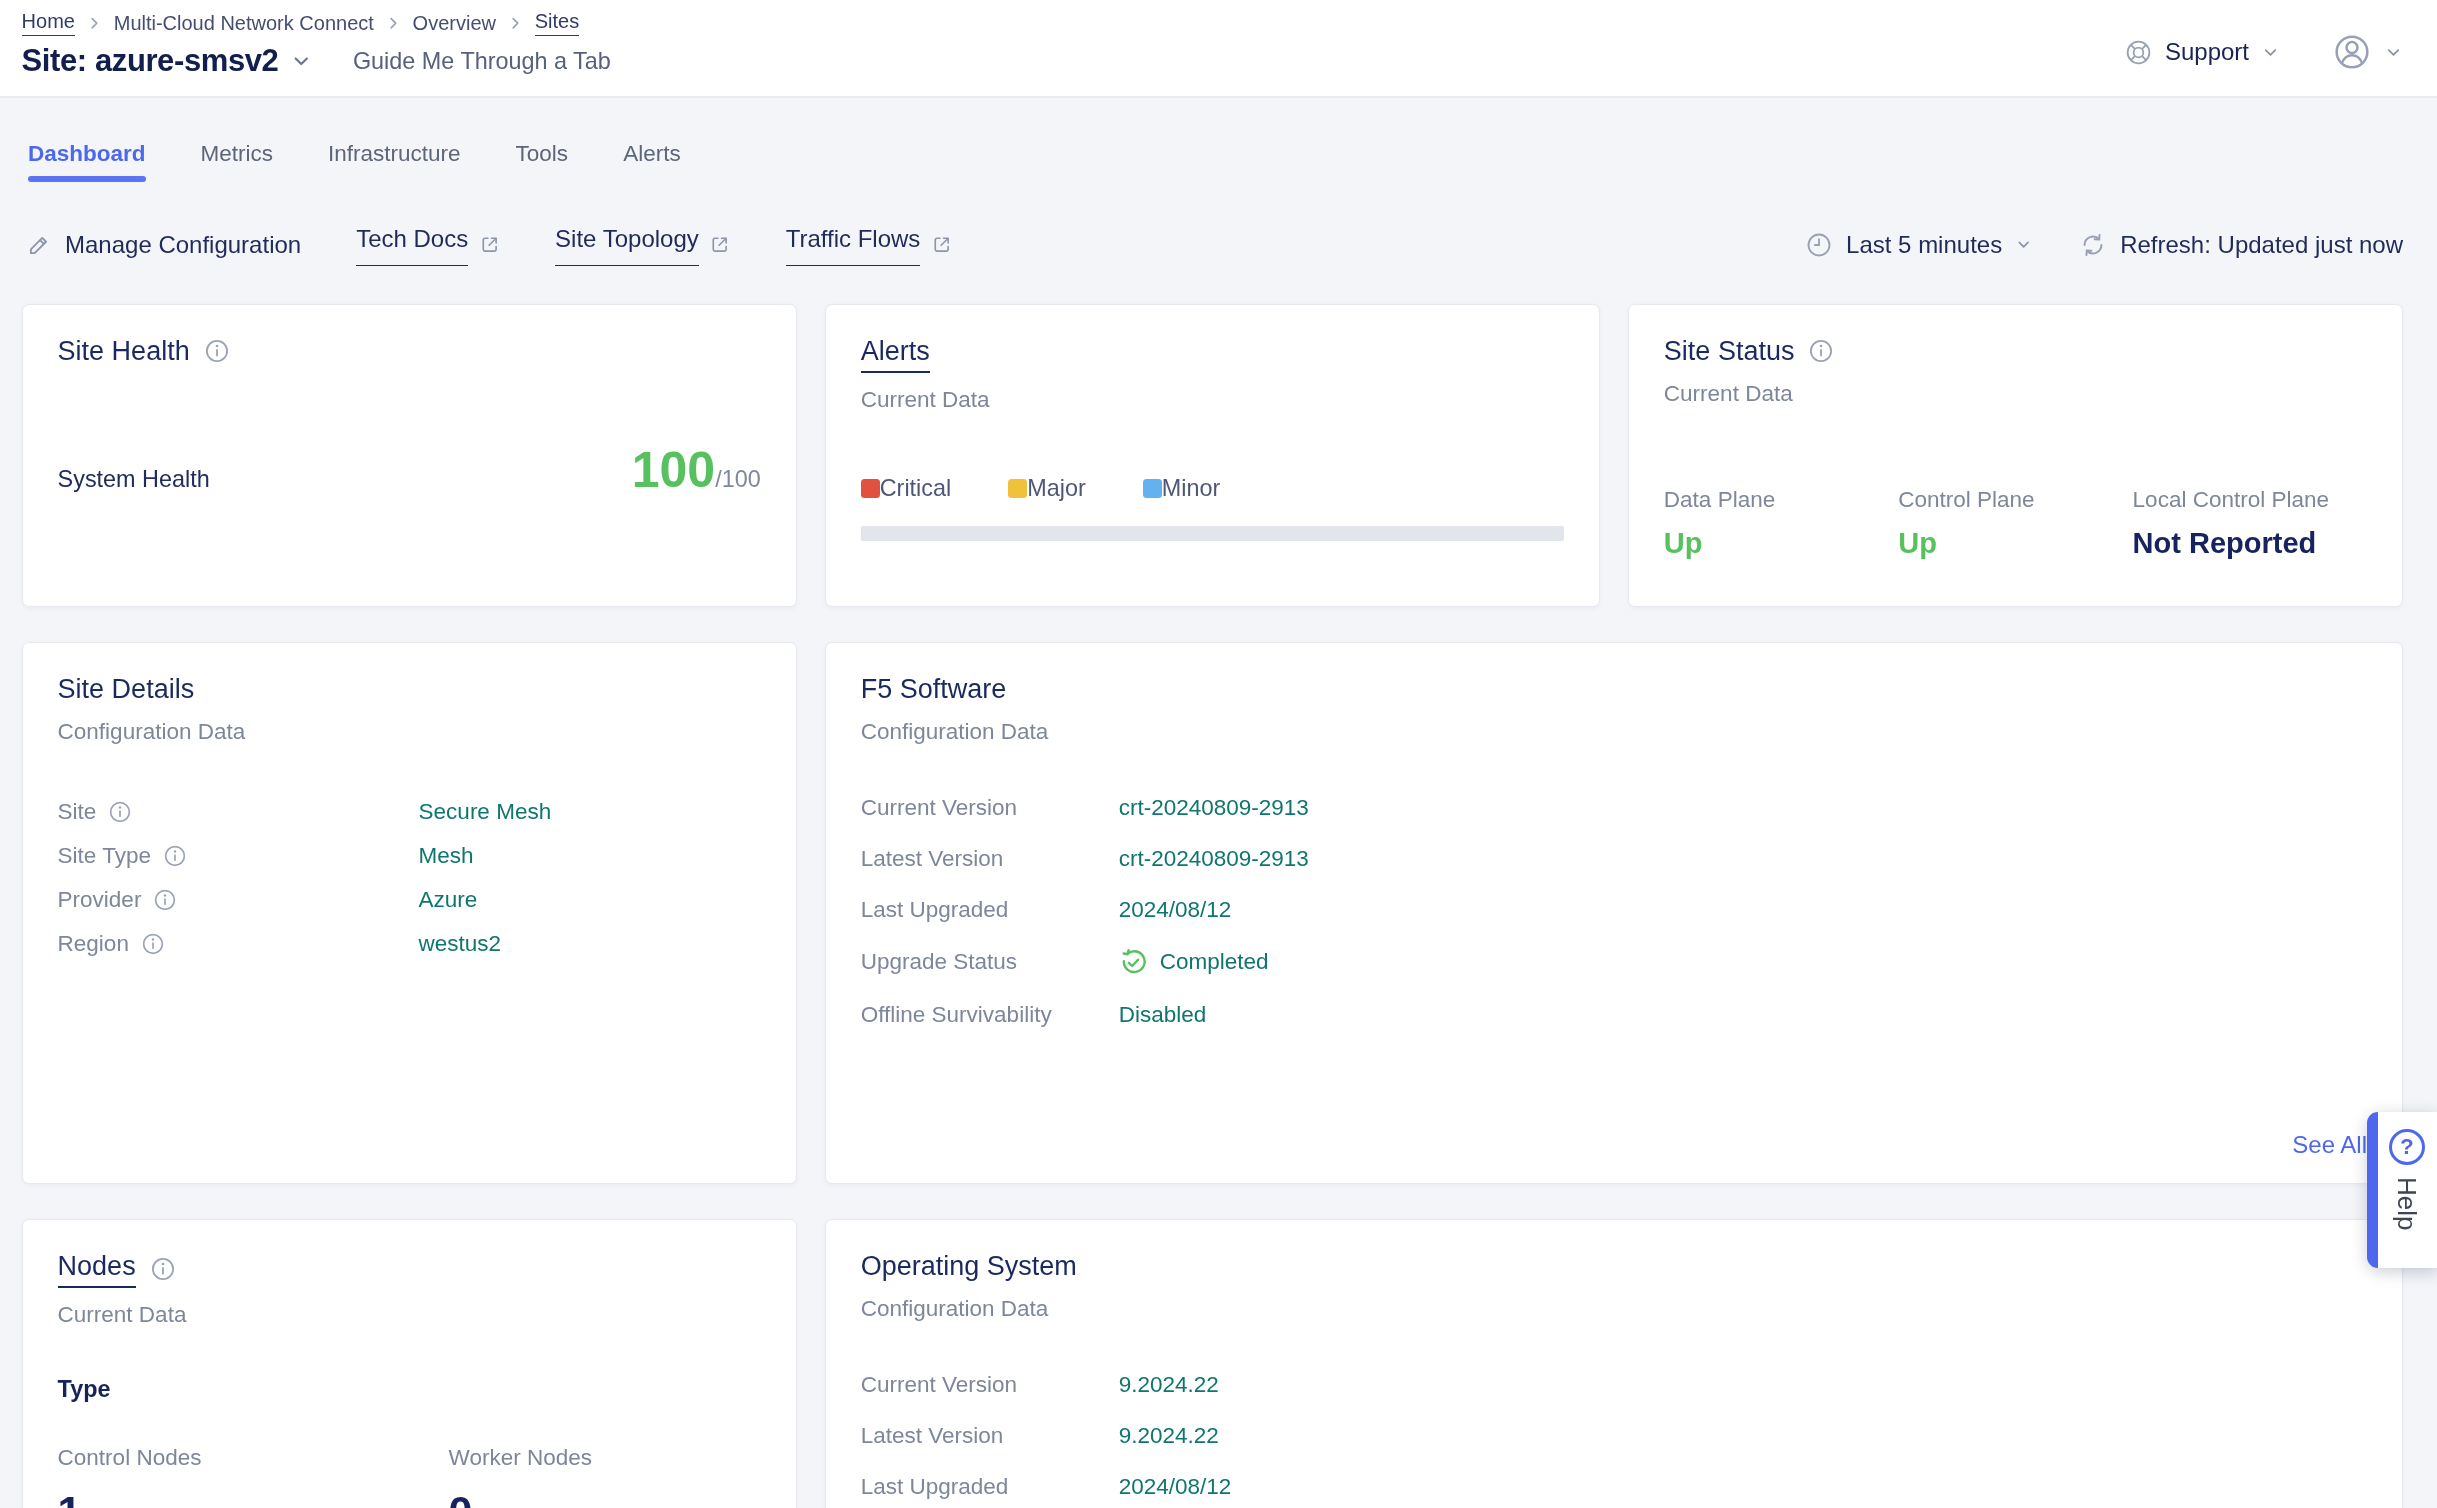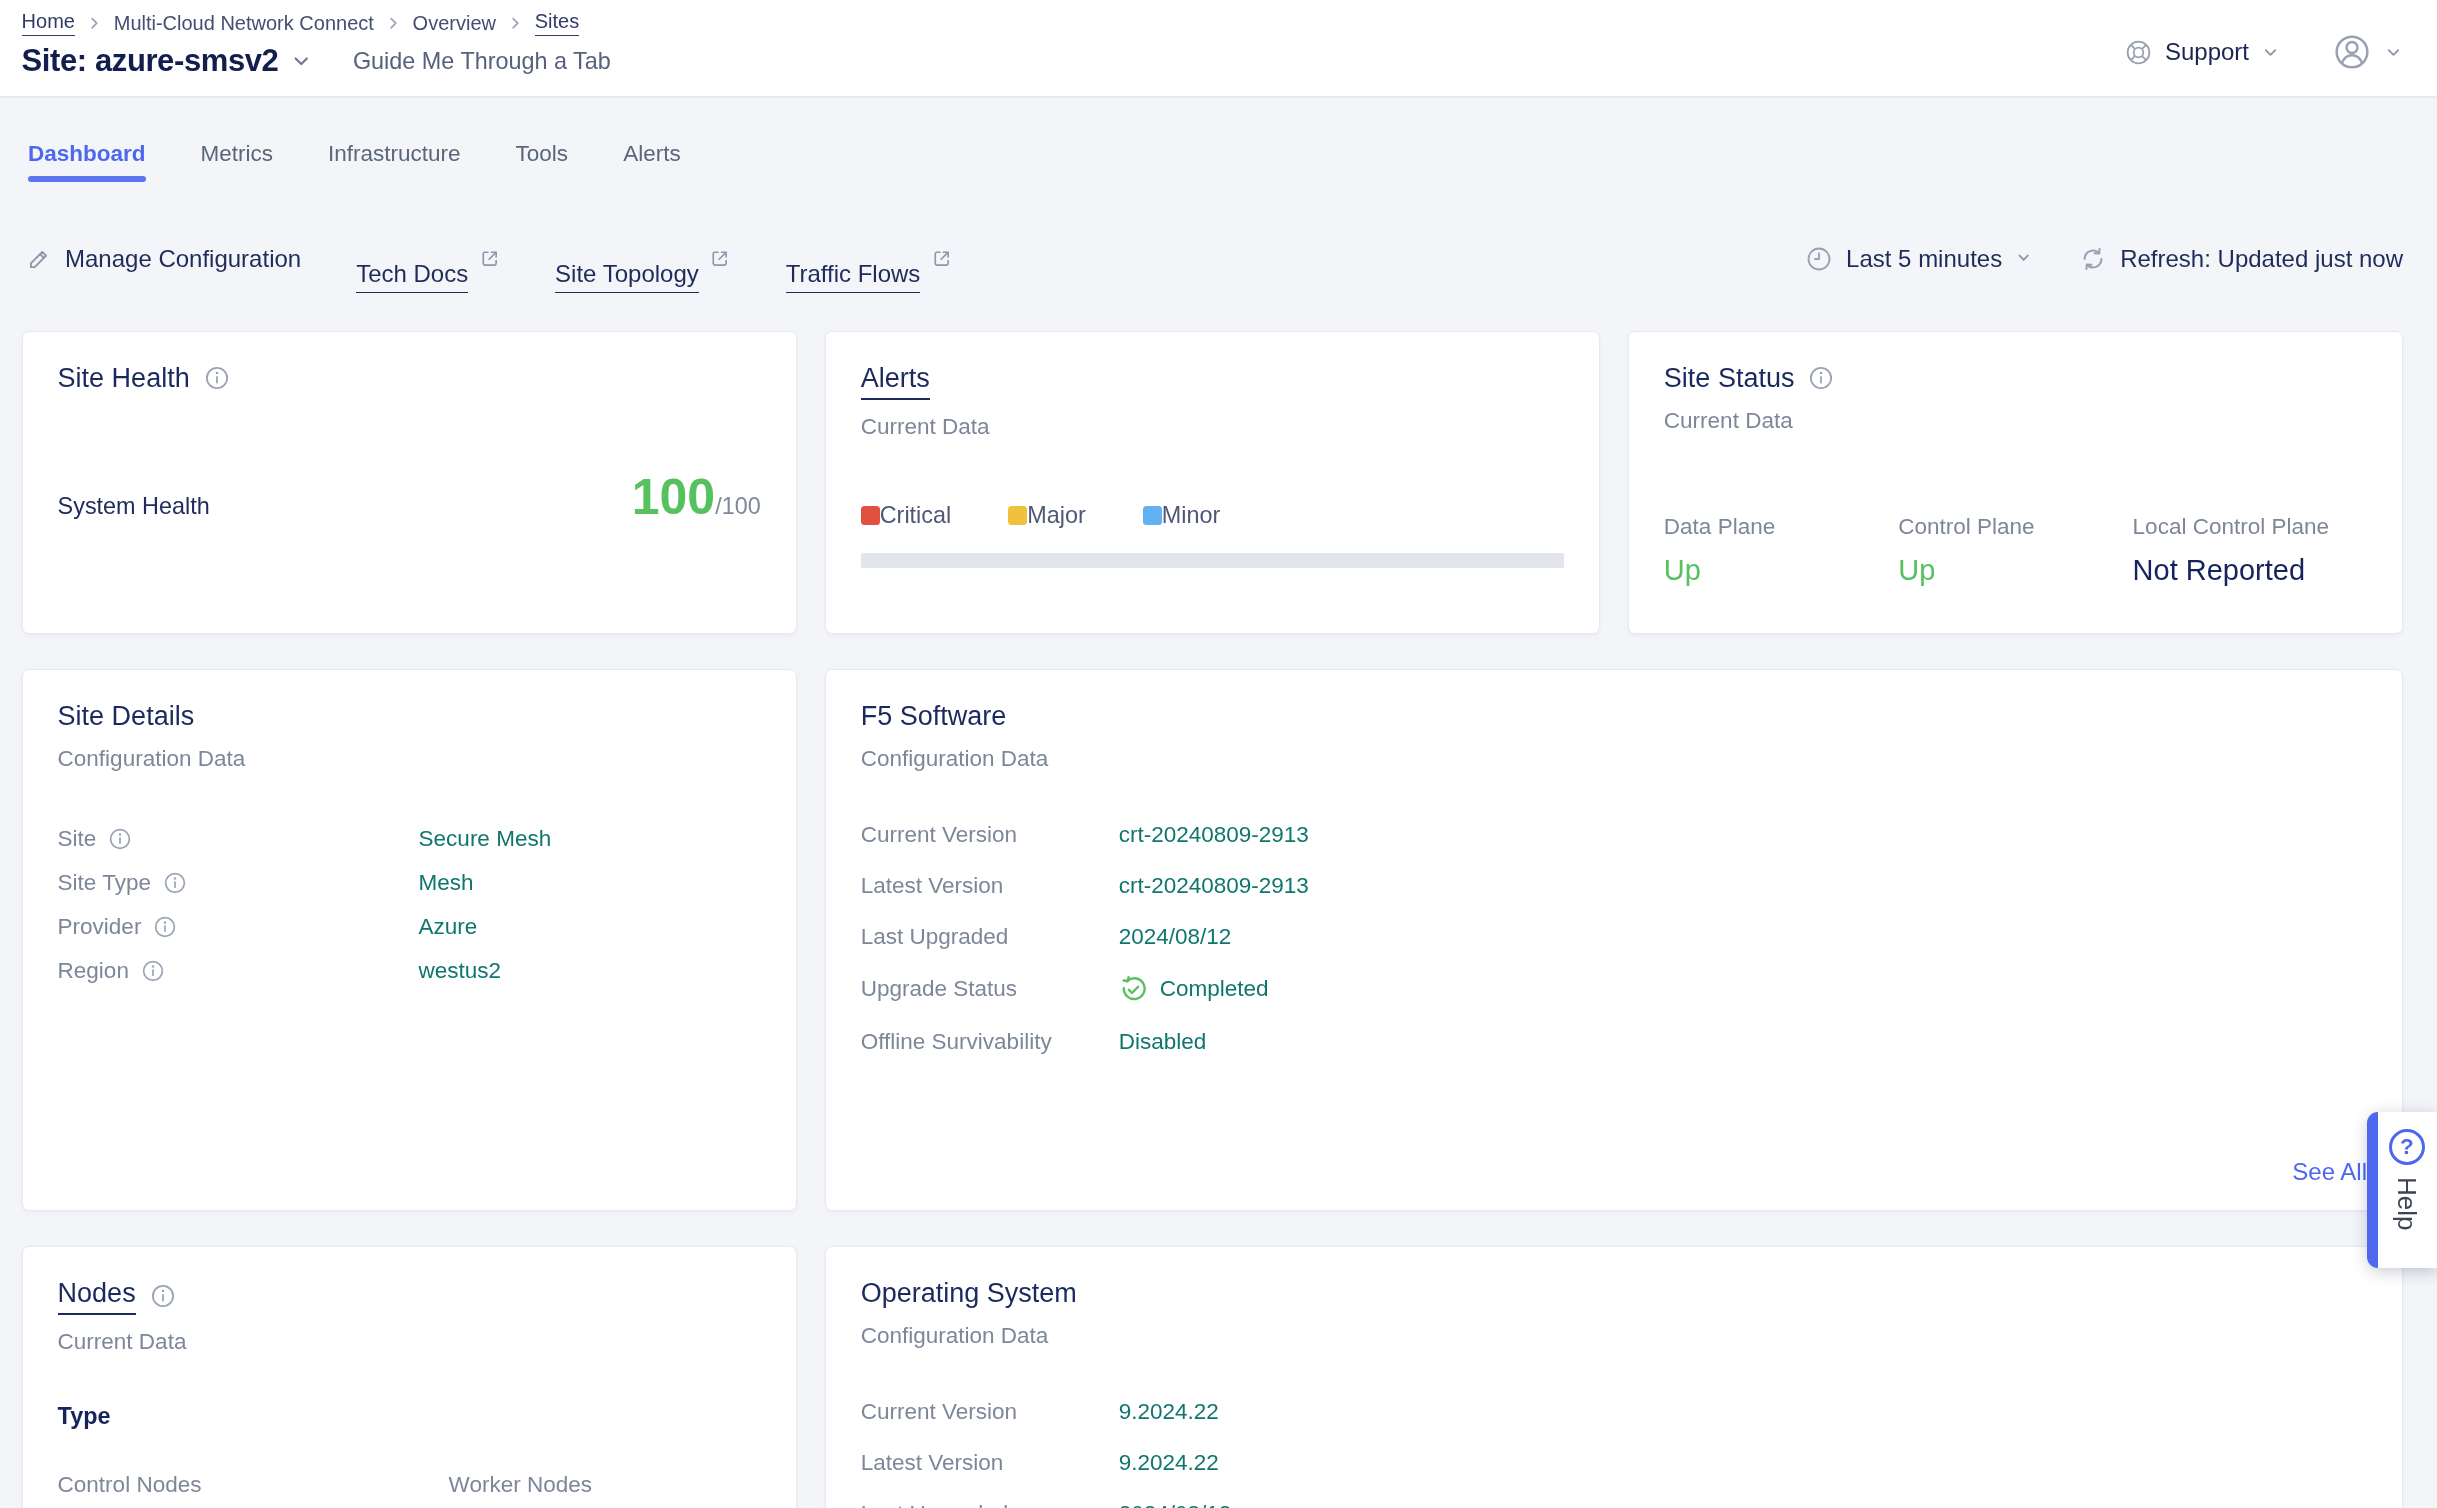--- a/index.html
+++ b/index.html
@@ -25,21 +25,21 @@
   .tab { font-size:22.5px; color:#5c6679; padding-bottom:14.7px; position:relative; cursor:pointer; }
   .tab.active { color:#4d68ee; font-weight:700; }
   .tab.active::after { content:""; position:absolute; left:0; right:0; bottom:0; height:6px; background:#5b74f0; border-radius:3.5px; }
 
   
   .toolbar { display:flex; align-items:center; margin:43px 35px 0 26px; }
   .tb-group { display:flex; align-items:center; gap:13px; cursor:pointer; }
   .tb-label { font-size:24px; color:#1f2b59; }
   .tb-links { display:flex; align-items:center; gap:54px; margin-left:55px; }
   .tb-link { display:flex; align-items:center; gap:9.5px; cursor:pointer; }
-  .tb-link .lbl { font-size:24px; color:#1f2b59; border-bottom:1.7px solid #1f2b59; padding-bottom:4px;margin-top:35px; }
+  .tb-link .lbl { font-size:24px; color:#1f2b59; border-bottom:1.7px solid #1f2b59; padding-bottom:12px; }
   .toolbar-right { margin-left:auto; display:flex; align-items:flex-end; gap:45px; }
 
   
   .cards { margin:38px 35px 0 21.6px; display:grid; grid-template-columns:1fr 1fr 1fr; grid-template-rows:303px 542px 571px; column-gap:28px; row-gap:35px; }
   .card { background:#ffffff; border:0.9px solid #e7e9f0; border-radius:7px; box-shadow:0 1.7px 5.2px rgba(25,35,70,.04); padding:31px 35px; position:relative; }
   .span2 { grid-column:span 2; }
   .card-title-row { display:flex; align-items:center; gap:14px; }
   .card-title { font-size:27px; font-weight:500; color:#1b2a5e; }
   .card-title.link { border-bottom:2.6px solid #1b2a5e; padding-bottom:4.3px; cursor:pointer; }
   .subtitle { margin-top:14px; font-size:22.5px; color:#7d8799; }
@@ -58,21 +58,21 @@
   .sq { width:19px; height:19px; border-radius:3.5px; }
   .sq-critical { background:#e0523f; }
   .sq-major { background:#f0c23c; }
   .sq-minor { background:#62b2f2; }
   .legend-label { font-size:23.4px; color:#4e5876; }
   .alerts-bar { margin-top:24px; height:14.7px; border-radius:1.7px; background:#e3e5ed; }
 
   
   .status-grid { display:grid; grid-template-columns:1fr 1fr 1fr; margin-top:80px; }
   .status-label { font-size:22.5px; color:#7d8799; }
-  .status-value { margin-top:14px; font-size:29px; font-weight:400; }
+  .status-value { margin-top:14px; font-size:29px; font-weight:700; }
   .val-up { color:#57c05f; }
   .val-neutral { color:#16235c; }
 
   
   .kv { display:grid; grid-template-columns:361px 1fr; row-gap:18px; margin-top:54px; align-items:center; }
   .kv2 { display:grid; grid-template-columns:258px 1fr; row-gap:25px; margin-top:50px; align-items:center; }
   .kv-label { display:flex; align-items:center; gap:12px; font-size:22.5px; color:#7d8799; }
   .kv-value { font-size:22.5px; color:#0f766e; }
   .kv-value.flex { display:flex; align-items:center; gap:12px; }
   .see-all { position:absolute; right:35px; bottom:24px; font-size:24px; color:#4d68ee; cursor:pointer; }

